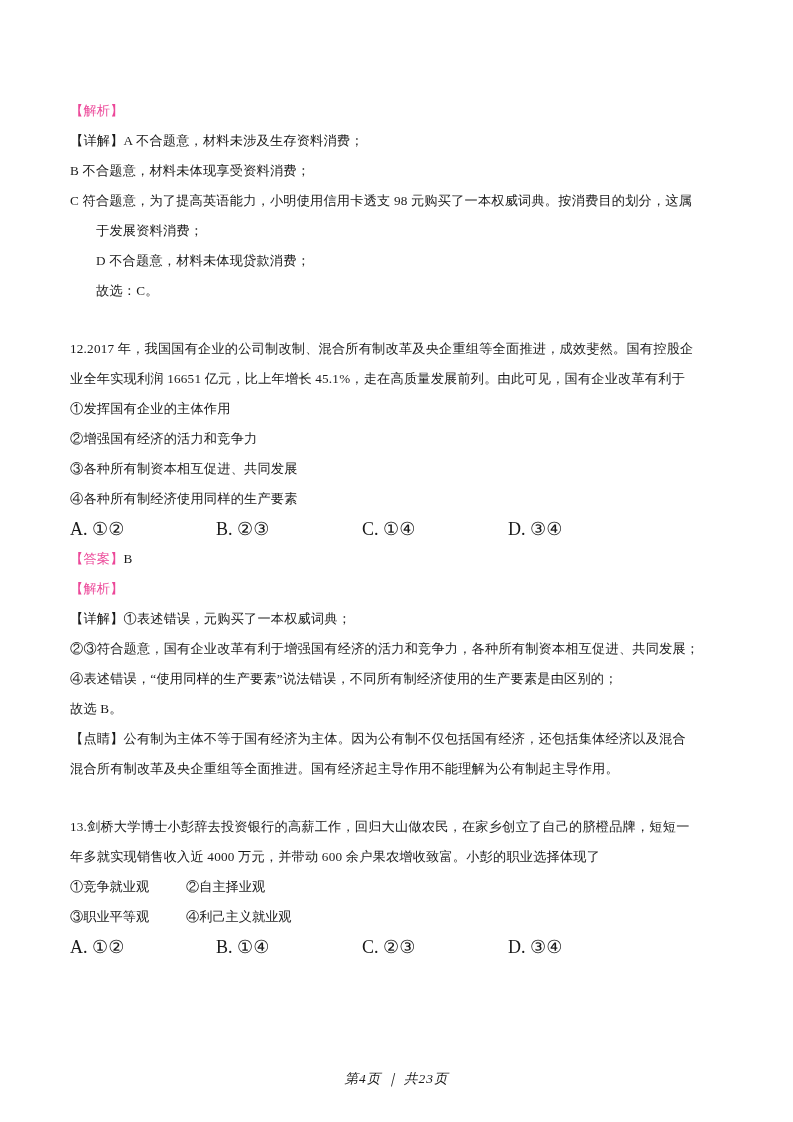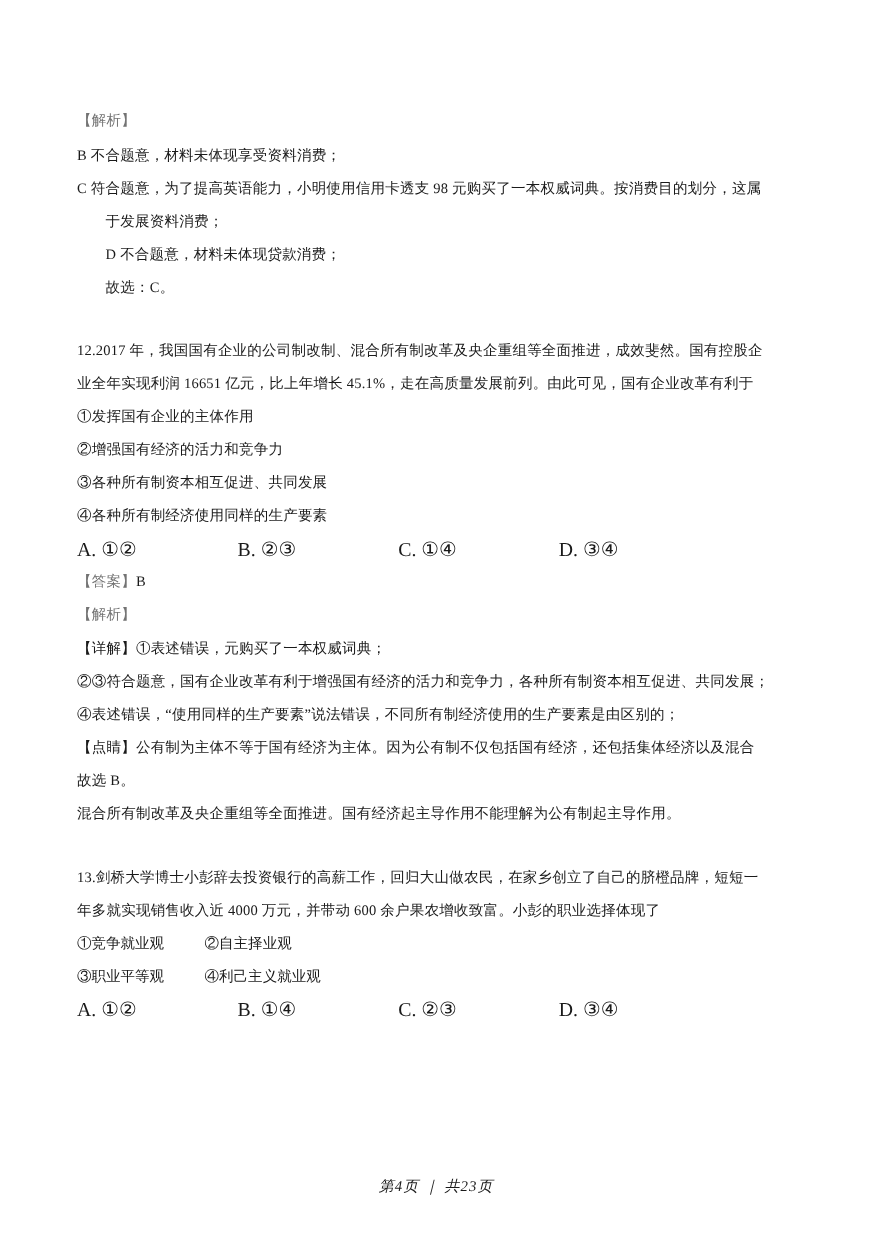--- a/index.html
+++ b/index.html
@@ -23,23 +23,22 @@
     position: relative;
   }
   .line {
     font-size: 13.2px;
     line-height: 30px;
     letter-spacing: 0.2px;
     white-space: pre-wrap;
     word-break: break-word;
   }
   .tag {
-    color: #737373;
+    color: #ec4899;
     font-weight: normal;
-    font-family: Liberation Mono, monospace;
   }
   .hang {
     padding-left: 26px;
   }
   .gap-md { height: 28px; }
   .opts {
     display: flex;
     font-size: 18px;
     line-height: 30px;
   }
@@ -66,20 +65,21 @@
     font-style: italic;
   }
   .blk { color: #1a1a1a; }
 </style>
 </head>
 <body>
 
 <div class="page">
 
   <div class="line tag">【解析】</div>
+  <div class="line">【详解】A 不合题意，材料未涉及生存资料消费；</div>
   <div class="line">B 不合题意，材料未体现享受资料消费；</div>
   <div class="line">C 符合题意，为了提高英语能力，小明使用信用卡透支 98 元购买了一本权威词典。按消费目的划分，这属</div>
   <div class="line hang">于发展资料消费；</div>
   <div class="line hang">D 不合题意，材料未体现贷款消费；</div>
   <div class="line hang">故选：C。</div>
 
   <div class="gap-md"></div>
 
   <div class="line">12.2017 年，我国国有企业的公司制改制、混合所有制改革及央企重组等全面推进，成效斐然。国有控股企</div>
   <div class="line">业全年实现利润 16651 亿元，比上年增长 45.1%，走在高质量发展前列。由此可见，国有企业改革有利于</div>
@@ -93,22 +93,22 @@
     <div class="opt">B. ②③</div>
     <div class="opt">C. ①④</div>
     <div class="opt">D. ③④</div>
   </div>
 
   <div class="line"><span class="tag">【答案】</span><span class="blk">B</span></div>
   <div class="line tag">【解析】</div>
   <div class="line">【详解】①表述错误，元购买了一本权威词典；</div>
   <div class="line">②③符合题意，国有企业改革有利于增强国有经济的活力和竞争力，各种所有制资本相互促进、共同发展；</div>
   <div class="line">④表述错误，“使用同样的生产要素”说法错误，不同所有制经济使用的生产要素是由区别的；</div>
+  <div class="line">故选 B。</div>
   <div class="line">【点睛】公有制为主体不等于国有经济为主体。因为公有制不仅包括国有经济，还包括集体经济以及混合</div>
-  <div class="line">故选 B。</div>
   <div class="line">混合所有制改革及央企重组等全面推进。国有经济起主导作用不能理解为公有制起主导作用。</div>
 
   <div class="gap-md"></div>
 
   <div class="line">13.剑桥大学博士小彭辞去投资银行的高薪工作，回归大山做农民，在家乡创立了自己的脐橙品牌，短短一</div>
   <div class="line">年多就实现销售收入近 4000 万元，并带动 600 余户果农增收致富。小彭的职业选择体现了</div>
 
   <div class="subopts">
     <div class="so1">①竞争就业观</div>
     <div>②自主择业观</div>

